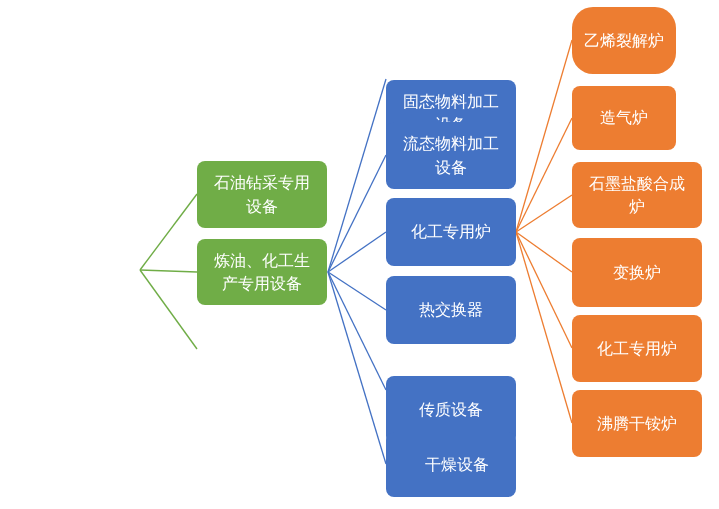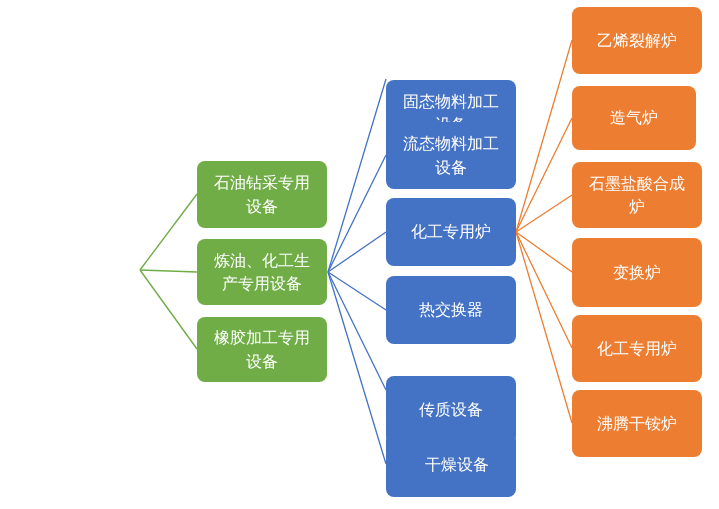--- a/index.html
+++ b/index.html
@@ -66,29 +66,28 @@
     <line class="edge-l4" x1="516" y1="232" x2="572" y2="118"></line>
     <line class="edge-l4" x1="516" y1="232" x2="572" y2="195"></line>
     <line class="edge-l4" x1="516" y1="232" x2="572" y2="272"></line>
     <line class="edge-l4" x1="516" y1="232" x2="572" y2="348"></line>
     <line class="edge-l4" x1="516" y1="232" x2="572" y2="423"></line>
   </svg>
 
 
   <div class="node lv2" style="left:197px; top:161px; width:130px; height:67px;">石油钻采专用设备</div>
   <div class="node lv2" style="left:197px; top:239px; width:130px; height:66px;">炼油、化工生产专用设备</div>
-  <div class="node lv2" style="left:197px; top:317px; width:130px; height:65px;">橡胶加工专用设备</div>
 
   <div class="node lv3" style="left:386px; top:46px; width:130px; height:66px;margin-top:34px;">固态物料加工设备</div>
   <div class="node lv3" style="left:386px; top:122px; width:130px; height:67px;">流态物料加工设备</div>
   <div class="node lv3" style="left:386px; top:198px; width:130px; height:68px;">化工专用炉</div>
   <div class="node lv3" style="left:386px; top:276px; width:130px; height:68px;">热交换器</div>
   <div class="node lv3" style="left:386px; top:376px; width:130px; height:68px;">传质设备</div>
   <div class="node lv3" style="left:386px; top:432px; width:130px; height:65px;padding-left:24px;">干燥设备</div>
 
-  <div class="node lv4" style="left:572px; top:7px; width:130px; height:67px;">乙烯裂解炉</div>
-  <div class="node lv4" style="left:572px; top:86px; width:124px; height:64px;">造气炉</div>
+  <div class="node lv4" style="left:572px; top:7px; width:104px; height:67px;border-radius:21px;">乙烯裂解炉</div>
+  <div class="node lv4" style="left:572px; top:86px; width:104px; height:64px;">造气炉</div>
   <div class="node lv4" style="left:572px; top:162px; width:130px; height:66px;">石墨盐酸合成炉</div>
   <div class="node lv4" style="left:572px; top:238px; width:130px; height:69px;">变换炉</div>
   <div class="node lv4" style="left:572px; top:315px; width:130px; height:67px;">化工专用炉</div>
   <div class="node lv4" style="left:572px; top:390px; width:130px; height:67px;">沸腾干铵炉</div>
 
 </div>
 
 </body></html>

